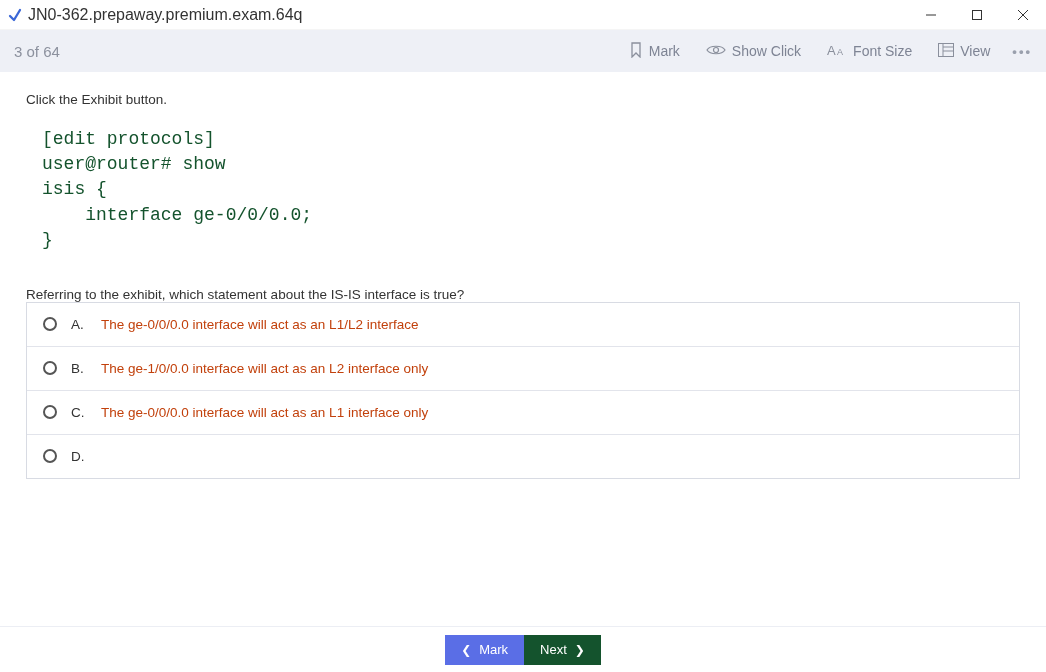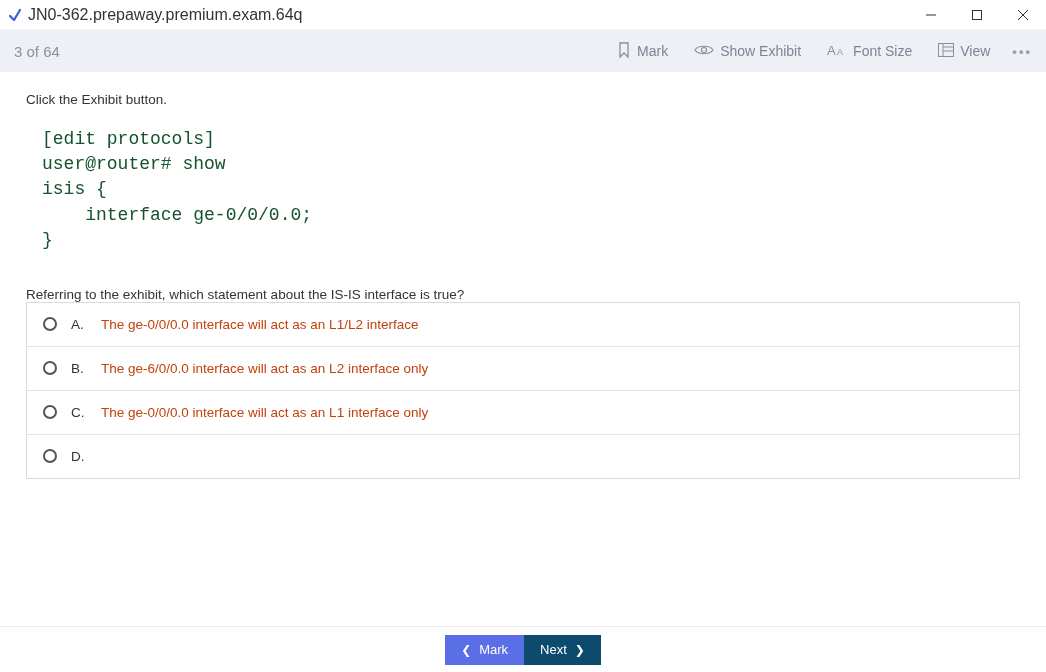--- a/index.html
+++ b/index.html
@@ -137,21 +137,21 @@
     height: 30px;
     padding: 0 16px;
     display: flex;
     align-items: center;
     gap: 8px;
     color: #fff;
     font-size: 13px;
     cursor: pointer;
   }
   .nav-prev { background: #5a6ee6; }
-  .nav-next { background: #0c4a6e; }
+  .nav-next { background: #14532d; }
   .chev { font-size: 12px; }
 </style>
 </head>
 <body>
 
 <div class="titlebar">
   <span class="logo">
     <svg width="14" height="14" viewBox="0 0 14 14">
         <path d="M2 8 L6 12 L12 2" stroke="#3b67d6" stroke-width="2.3" fill="none" stroke-linecap="round" stroke-linejoin="round"></path>
       </svg>
@@ -189,21 +189,21 @@
     <span>Mark</span>
   </div>
 
   <div class="tb-item">
     <span>
       <svg width="20" height="14" viewBox="0 0 20 14">
           <path d="M1 7 C4 2 16 2 19 7 C16 12 4 12 1 7 Z" fill="none" stroke="#8a8f9c" stroke-width="1.2"></path>
           <circle cx="10" cy="7" r="2.5" fill="none" stroke="#8a8f9c" stroke-width="1.2"></circle>
         </svg>
     </span>
-    <span>Show Exhibit</span>
+    <span>Show Click</span>
   </div>
 
   <div class="tb-item">
     <span>
       <svg width="20" height="14" viewBox="0 0 20 14">
           <text x="0" y="12" font-size="13" fill="#8a8f9c" font-family="Arial">A</text>
           <text x="10" y="12" font-size="9" fill="#8a8f9c" font-family="Arial">A</text>
         </svg>
     </span>
     <span>Font Size</span>
@@ -235,21 +235,21 @@
 
   <div class="options">
     <div class="option">
       <span class="radio"></span>
       <span class="opt-letter">A.</span>
       <span class="opt-text">The ge-0/0/0.0 interface will act as an L1/L2 interface</span>
     </div>
     <div class="option">
       <span class="radio"></span>
       <span class="opt-letter">B.</span>
-      <span class="opt-text">The ge-6/0/0.0 interface will act as an L2 interface only</span>
+      <span class="opt-text">The ge-1/0/0.0 interface will act as an L2 interface only</span>
     </div>
     <div class="option">
       <span class="radio"></span>
       <span class="opt-letter">C.</span>
       <span class="opt-text">The ge-0/0/0.0 interface will act as an L1 interface only</span>
     </div>
     <div class="option">
       <span class="radio"></span>
       <span class="opt-letter">D.</span>
     </div>

